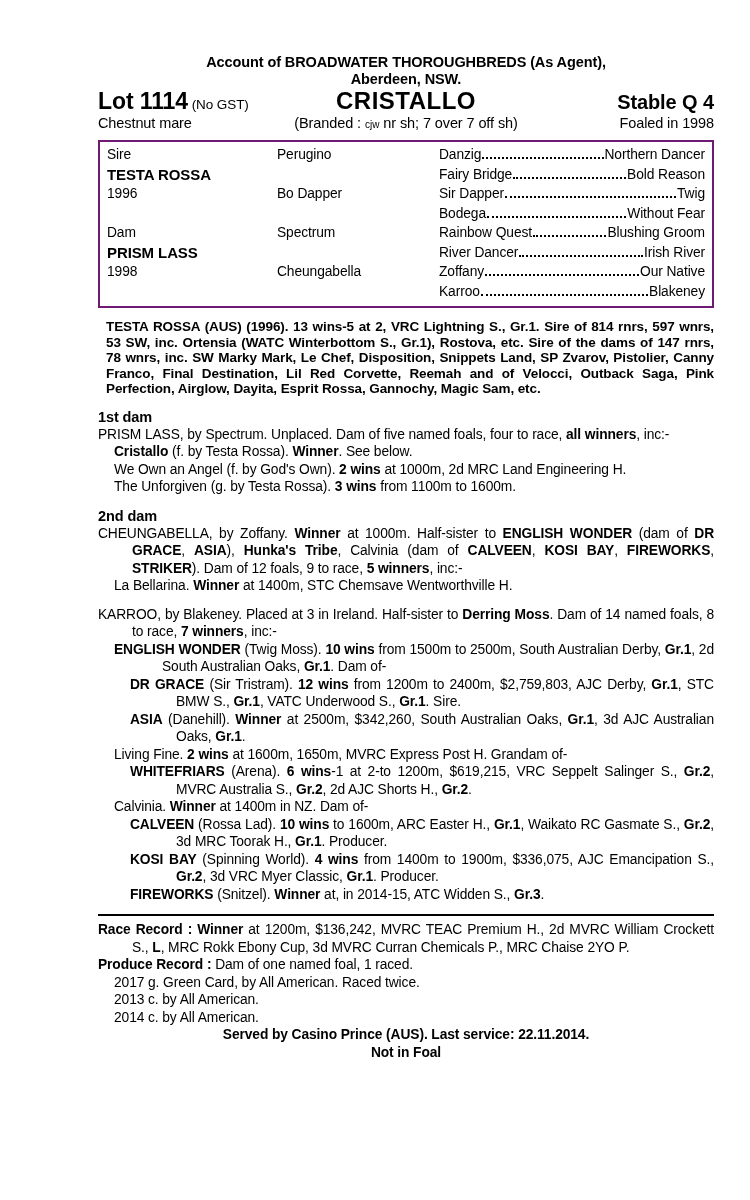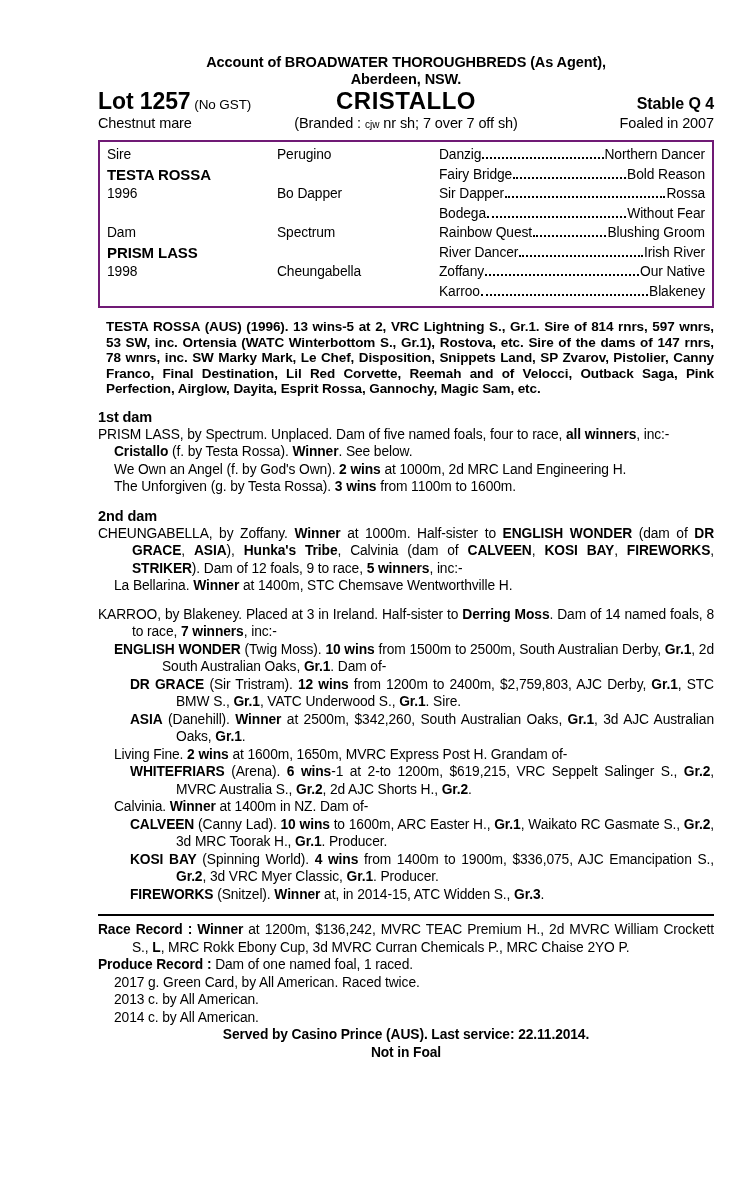--- a/index.html
+++ b/index.html
@@ -9,21 +9,21 @@
     font-family:"Liberation Sans",sans-serif;
     font-size:13.8px;line-height:17.5px;letter-spacing:-0.1px;
   }
   .page{margin:54px 36px 8px 98px;width:616px;}
   .acct{font-weight:bold;font-size:14.5px;line-height:16.5px;text-align:center;}
   .lotrow{display:grid;grid-template-columns:1fr auto 1fr;align-items:baseline;margin-top:5px;}
   .lotleft{white-space:nowrap;}
   .lot{font-size:23px;font-weight:bold;}
   .nogst{font-size:13.5px;}
   .horse{font-size:24px;font-weight:bold;text-align:center;letter-spacing:0.5px;}
-  .stable{font-size:16px;font-weight:bold;text-align:right;}
+  .stable{font-size:20px;font-weight:bold;text-align:right;}
   .descrow{display:grid;grid-template-columns:1fr auto 1fr;font-size:14.5px;margin-top:1px;}
   .foaled{text-align:right;}
   .brand{text-align:right;}
   .brandmark{font-size:10px;letter-spacing:0;}
   .pedigree{border:2px solid #701a75;margin-top:7px;padding:3px 7px 5px 7px;}
   .prow{display:flex;line-height:19.5px;font-size:13.8px;}
   .c1{width:170px;flex:none;}
   .c1.b{font-size:15px;}
   .c2{width:162px;flex:none;}
   .c3{flex:1;display:flex;align-items:baseline;}
@@ -46,33 +46,33 @@
 </head>
 <body>
 
 <div class="page">
 
   <div class="acct">Account of BROADWATER THOROUGHBREDS (As Agent),</div>
   <div class="acct">Aberdeen, NSW.</div>
 
   <div class="lotrow">
     <div class="lotleft">
-      <span class="lot">Lot 1257</span>
+      <span class="lot">Lot 1114</span>
       <span class="nogst">(No GST)</span>
     </div>
     <div class="horse">CRISTALLO</div>
     <div class="stable">Stable Q 4</div>
   </div>
 
   <div class="descrow">
     <div>Chestnut mare</div>
     <div class="brand">
       <span>(Branded : </span><span class="brandmark">cjw</span><span> nr sh; 7 over 7 off sh)</span>
     </div>
-    <div class="foaled">Foaled in 2007</div>
+    <div class="foaled">Foaled in 1998</div>
   </div>
 
   <div class="pedigree">
       <div class="prow">
         <span class="c1">Sire</span>
         <span class="c2">Perugino</span>
         <span class="c3">
           <span class="g3a">Danzig</span>
           <span class="leader"></span>
           <span class="g3b">Northern Dancer</span>
@@ -86,21 +86,21 @@
           <span class="leader"></span>
           <span class="g3b">Bold Reason</span>
         </span>
       </div>
       <div class="prow">
         <span class="c1">1996</span>
         <span class="c2">Bo Dapper</span>
         <span class="c3">
           <span class="g3a">Sir Dapper</span>
           <span class="leader"></span>
-          <span class="g3b">Rossa</span>
+          <span class="g3b">Twig</span>
         </span>
       </div>
       <div class="prow">
         <span class="c1"></span>
         <span class="c2"></span>
         <span class="c3">
           <span class="g3a">Bodega</span>
           <span class="leader"></span>
           <span class="g3b">Without Fear</span>
         </span>
@@ -159,21 +159,21 @@
         <div class="para l1"><span>La Bellarina. </span><span class="b">Winner</span><span> at 1400m, STC Chemsave Wentworthville H.</span></div>
       </div>
       <div class="section">
         <div class="para l0"><span>KARROO, by Blakeney. Placed at 3 in Ireland. Half-sister to </span><span class="b">Derring Moss</span><span>. Dam of 14 named foals, 8 to race, </span><span class="b">7 winners</span><span>, inc:-</span></div>
         <div class="para l1"><span class="b">ENGLISH WONDER</span><span> (Twig Moss). </span><span class="b">10 wins</span><span> from 1500m to 2500m, South Australian Derby, </span><span class="b">Gr.1</span><span>, 2d South Australian Oaks, </span><span class="b">Gr.1</span><span>. Dam of-</span></div>
         <div class="para l2"><span class="b">DR GRACE</span><span> (Sir Tristram). </span><span class="b">12 wins</span><span> from 1200m to 2400m, $2,759,803, AJC Derby, </span><span class="b">Gr.1</span><span>, STC BMW S., </span><span class="b">Gr.1</span><span>, VATC Underwood S., </span><span class="b">Gr.1</span><span>. Sire.</span></div>
         <div class="para l2"><span class="b">ASIA</span><span> (Danehill). </span><span class="b">Winner</span><span> at 2500m, $342,260, South Australian Oaks, </span><span class="b">Gr.1</span><span>, 3d AJC Australian Oaks, </span><span class="b">Gr.1</span><span>.</span></div>
         <div class="para l1"><span>Living Fine. </span><span class="b">2 wins</span><span> at 1600m, 1650m, MVRC Express Post H. Grandam of-</span></div>
         <div class="para l2"><span class="b">WHITEFRIARS</span><span> (Arena). </span><span class="b">6 wins</span><span>-1 at 2-to 1200m, $619,215, VRC Seppelt Salinger S., </span><span class="b">Gr.2</span><span>, MVRC Australia S., </span><span class="b">Gr.2</span><span>, 2d AJC Shorts H., </span><span class="b">Gr.2</span><span>.</span></div>
         <div class="para l1"><span>Calvinia. </span><span class="b">Winner</span><span> at 1400m in NZ. Dam of-</span></div>
-        <div class="para l2"><span class="b">CALVEEN</span><span> (Canny Lad). </span><span class="b">10 wins</span><span> to 1600m, ARC Easter H., </span><span class="b">Gr.1</span><span>, Waikato RC Gasmate S., </span><span class="b">Gr.2</span><span>, 3d MRC Toorak H., </span><span class="b">Gr.1</span><span>. Producer.</span></div>
+        <div class="para l2"><span class="b">CALVEEN</span><span> (Rossa Lad). </span><span class="b">10 wins</span><span> to 1600m, ARC Easter H., </span><span class="b">Gr.1</span><span>, Waikato RC Gasmate S., </span><span class="b">Gr.2</span><span>, 3d MRC Toorak H., </span><span class="b">Gr.1</span><span>. Producer.</span></div>
         <div class="para l2"><span class="b">KOSI BAY</span><span> (Spinning World). </span><span class="b">4 wins</span><span> from 1400m to 1900m, $336,075, AJC Emancipation S., </span><span class="b">Gr.2</span><span>, 3d VRC Myer Classic, </span><span class="b">Gr.1</span><span>. Producer.</span></div>
         <div class="para l2"><span class="b">FIREWORKS</span><span> (Snitzel). </span><span class="b">Winner</span><span> at, in 2014-15, ATC Widden S., </span><span class="b">Gr.3</span><span>.</span></div>
       </div>
       <div class="section">
         <div class="rule"></div>
         <div class="para l0"><span class="b">Race Record : Winner</span><span> at 1200m, $136,242, MVRC TEAC Premium H., 2d MVRC William Crockett S., </span><span class="b">L</span><span>, MRC Rokk Ebony Cup, 3d MVRC Curran Chemicals P., MRC Chaise 2YO P.</span></div>
         <div class="para l0"><span class="b">Produce Record :</span><span> Dam of one named foal, 1 raced.</span></div>
         <div class="para l1"><span>2017 g. Green Card, by All American. Raced twice.</span></div>
         <div class="para l1"><span>2013 c. by All American.</span></div>
         <div class="para l1"><span>2014 c. by All American.</span></div>

